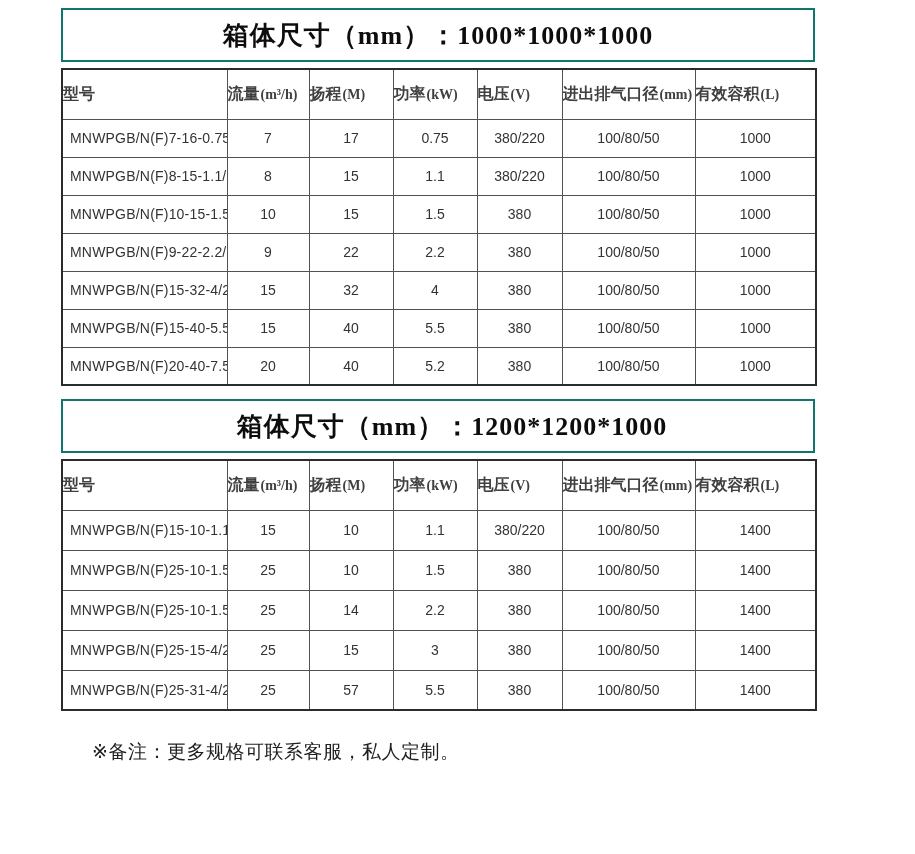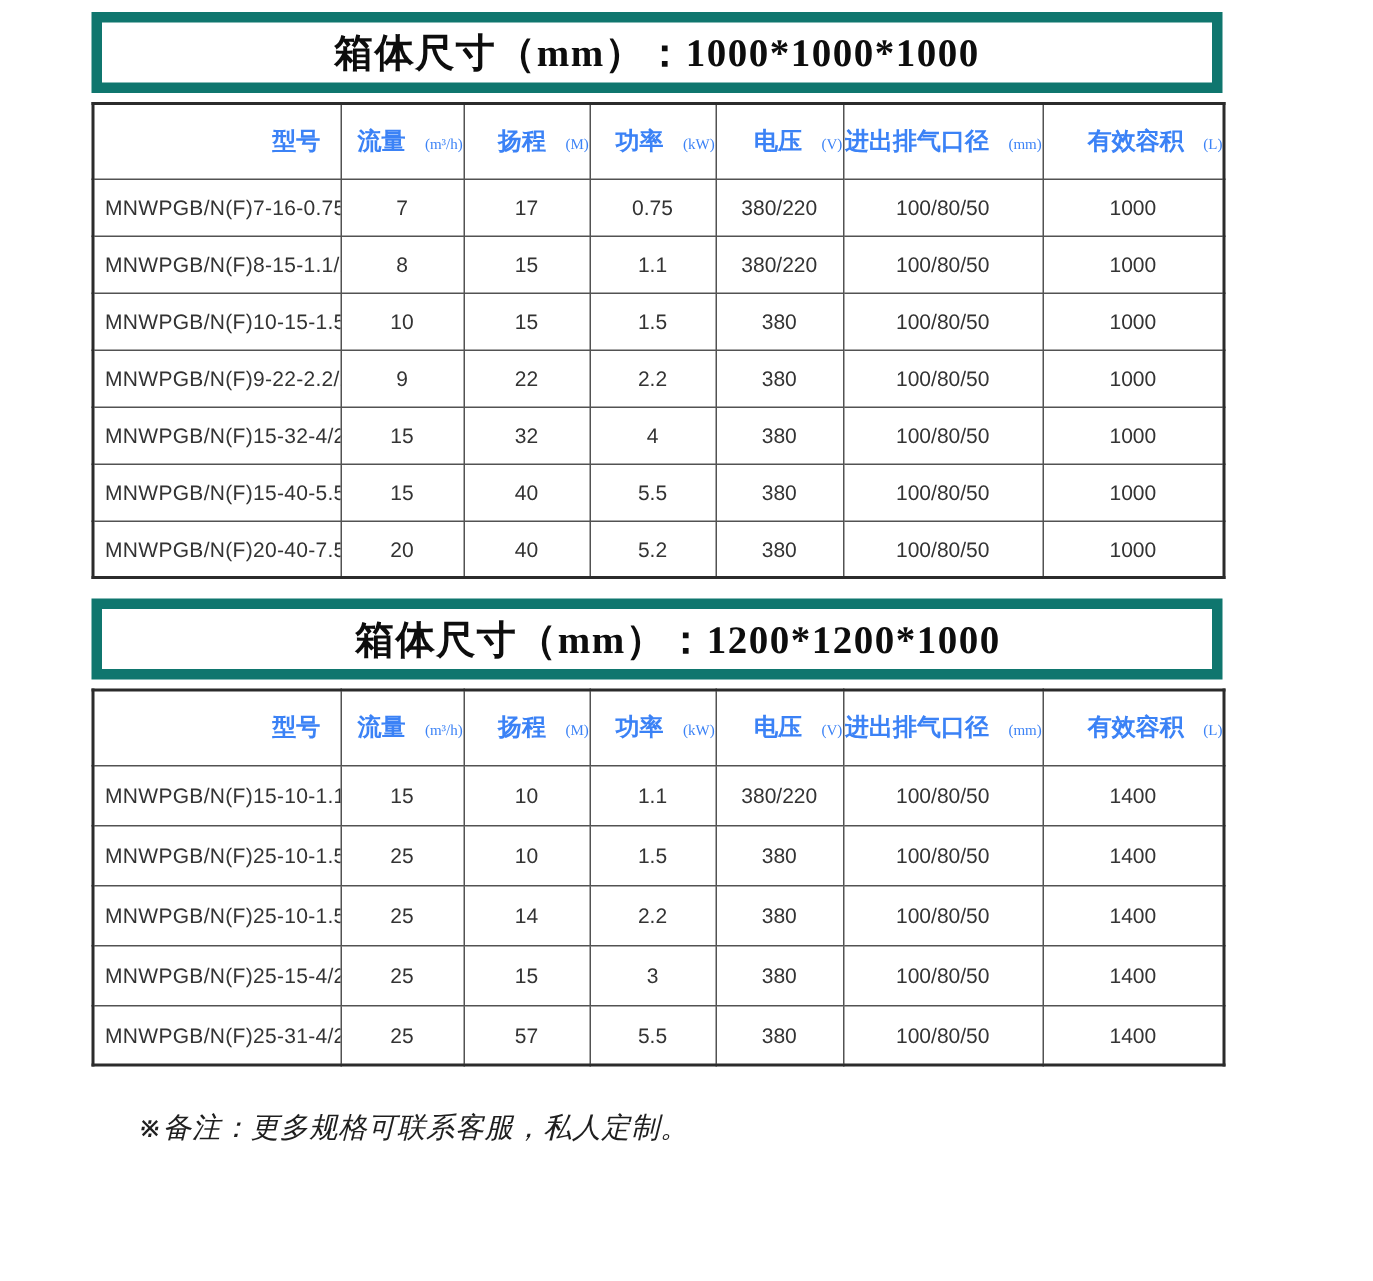--- a/index.html
+++ b/index.html
@@ -16,21 +16,21 @@
   }
   .wrap {
     padding-top: 8px;
     padding-left: 61px;
     width: 754px;
   }
   .banner {
     box-sizing: border-box;
     width: 754px;
     height: 54px;
-    border: 7px solid #0f766e;
+    border: 2px solid #0f766e;
     display: flex;
     align-items: center;
     justify-content: center;
     background: #ffffff;
   }
   .banner .banner-title {
     font-family: "Liberation Serif", "DejaVu Serif", serif;
     font-weight: bold;
     font-size: 26px;
     color: #0d0d0d;
@@ -56,48 +56,47 @@
     overflow: hidden;
     white-space: nowrap;
   }
   table.spec thead tr { height: 50px; }
   table.t1 tbody tr { height: 38px; }
   table.t2 tbody tr { height: 40px; }
   table.spec th {
     font-family: "Liberation Serif", "DejaVu Serif", serif;
     font-weight: bold;
     font-size: 16px;
-    color: #3b82f6;
-    text-align: right;
+    color: #404040;
+    text-align: left;
     vertical-align: middle;
   }
   table.spec th .unit {
-    font-size: 10px;
-    font-weight: normal;
-    margin-left: 13px;
+    font-size: 14px;
+    font-weight: bold;
+    margin-left: 1px;
     letter-spacing: 0;
   }
   table.spec td {
     font-size: 14px;
     color: #333333;
     text-align: center;
     vertical-align: middle;
   }
   table.spec td.model {
     text-align: left;
     padding-left: 7px;
     letter-spacing: 0.2px;
   }
   .footer-note {
     margin-top: 28px;
     margin-left: 31px;
     font-size: 19px;
     color: #1f1f1f;
     letter-spacing: 0.5px;
-    font-style: italic;
   }
 </style>
 </head>
 <body>
 
 <div class="wrap">
 
   <div class="banner">
     <span class="banner-title">箱体尺寸（mm）：1000*1000*1000</span>
   </div>

